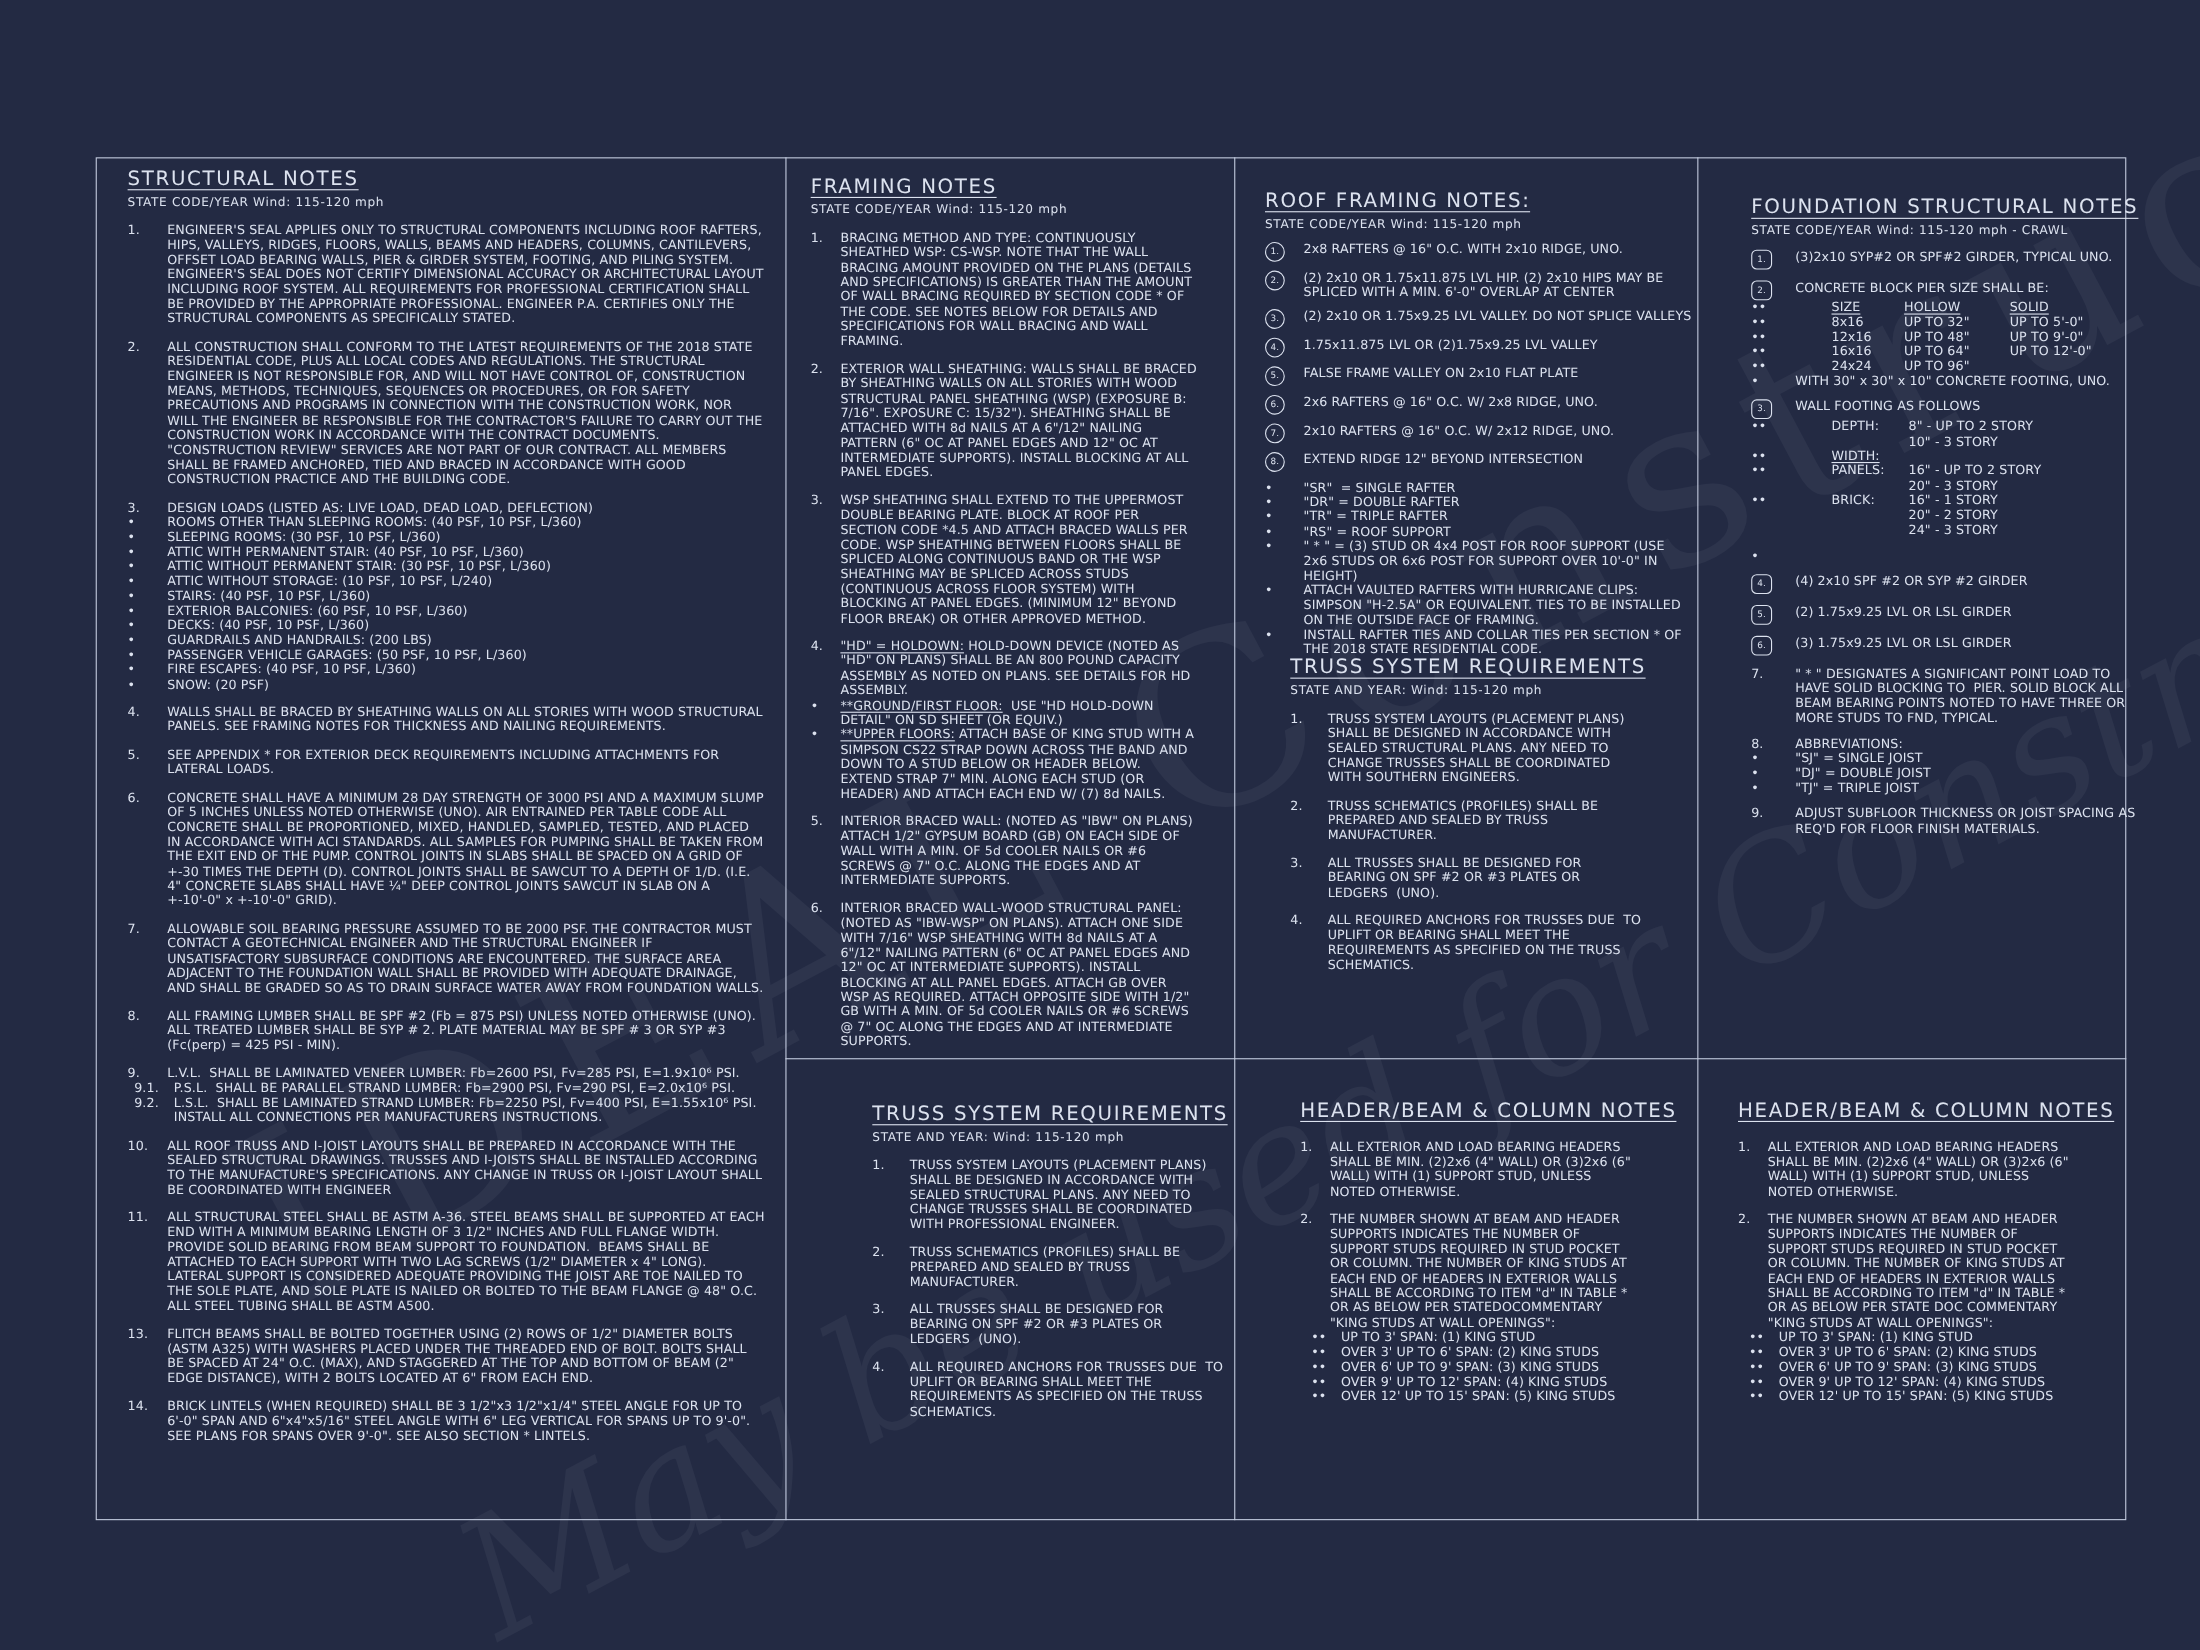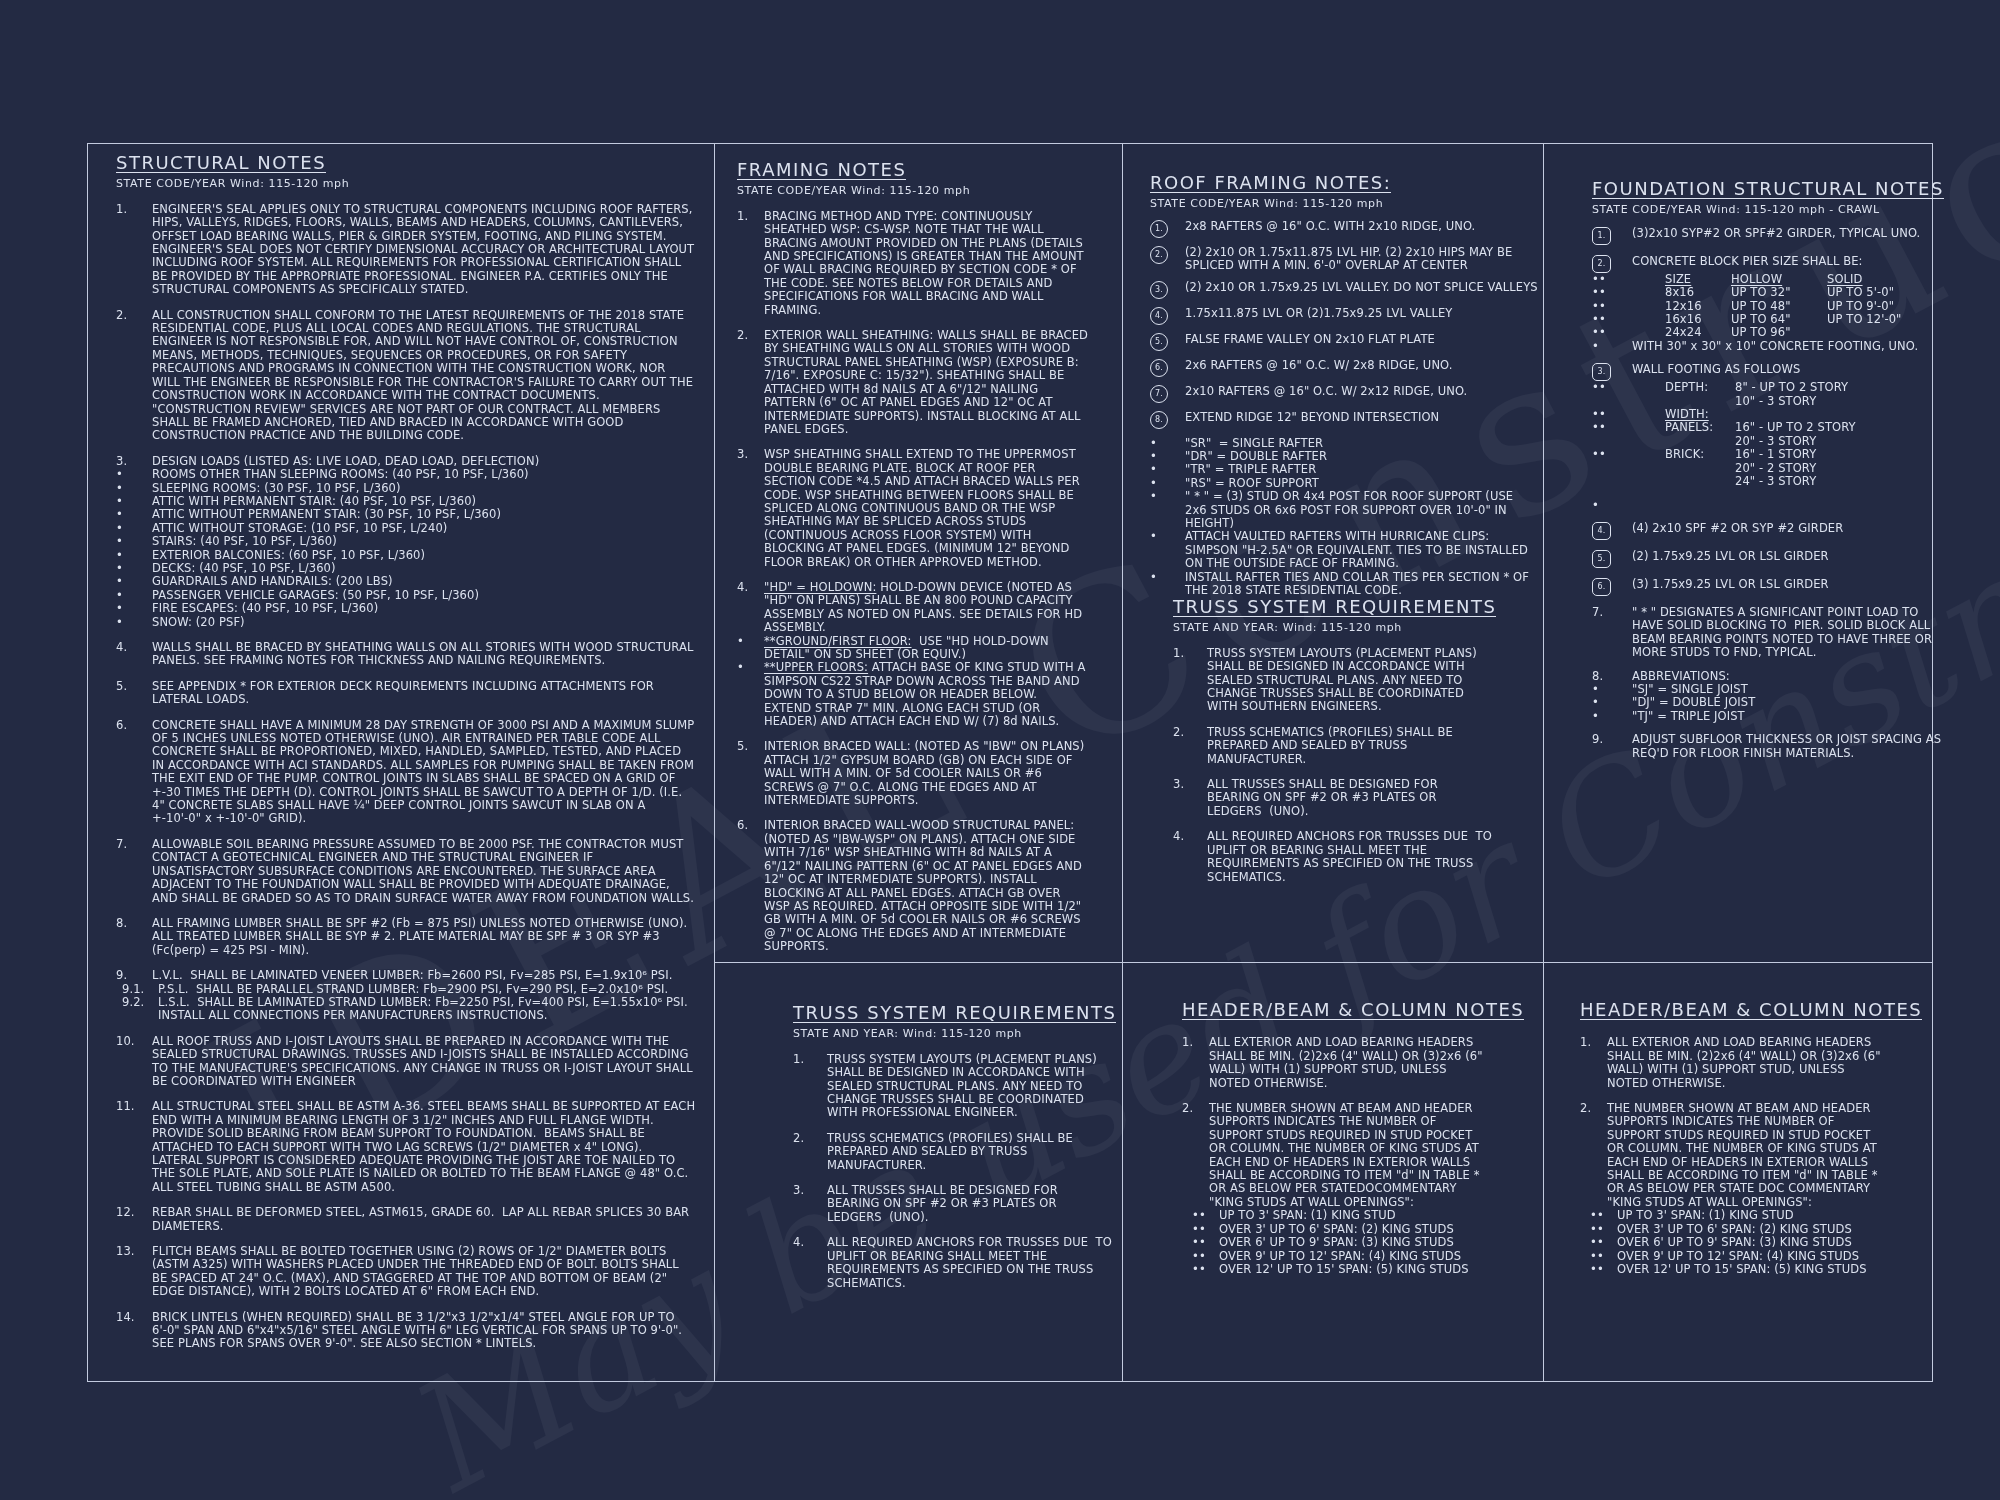--- a/index.html
+++ b/index.html
@@ -168,24 +168,20 @@
         </div>
         <div class="row gap">
           <span class="m">10.</span>
           <span class="t">ALL ROOF TRUSS AND I-JOIST LAYOUTS SHALL BE PREPARED IN ACCORDANCE WITH THE SEALED STRUCTURAL DRAWINGS. TRUSSES AND I-JOISTS SHALL BE INSTALLED ACCORDING TO THE MANUFACTURE'S SPECIFICATIONS. ANY CHANGE IN TRUSS OR I-JOIST LAYOUT SHALL BE COORDINATED WITH ENGINEER</span>
         </div>
         <div class="row gap">
           <span class="m">11.</span>
           <span class="t">ALL STRUCTURAL STEEL SHALL BE ASTM A-36. STEEL BEAMS SHALL BE SUPPORTED AT EACH END WITH A MINIMUM BEARING LENGTH OF 3 1/2" INCHES AND FULL FLANGE WIDTH. PROVIDE SOLID BEARING FROM BEAM SUPPORT TO FOUNDATION.  BEAMS SHALL BE ATTACHED TO EACH SUPPORT WITH TWO LAG SCREWS (1/2" DIAMETER x 4" LONG). LATERAL SUPPORT IS CONSIDERED ADEQUATE PROVIDING THE JOIST ARE TOE NAILED TO THE SOLE PLATE, AND SOLE PLATE IS NAILED OR BOLTED TO THE BEAM FLANGE @ 48" O.C. ALL STEEL TUBING SHALL BE ASTM A500.</span>
         </div>
         <div class="row gap">
-          <span class="m">12.</span>
-          <span class="t">REBAR SHALL BE DEFORMED STEEL, ASTM615, GRADE 60.  LAP ALL REBAR SPLICES 30 BAR DIAMETERS.</span>
-        </div>
-        <div class="row gap">
           <span class="m">13.</span>
           <span class="t">FLITCH BEAMS SHALL BE BOLTED TOGETHER USING (2) ROWS OF 1/2" DIAMETER BOLTS (ASTM A325) WITH WASHERS PLACED UNDER THE THREADED END OF BOLT. BOLTS SHALL BE SPACED AT 24" O.C. (MAX), AND STAGGERED AT THE TOP AND BOTTOM OF BEAM (2" EDGE DISTANCE), WITH 2 BOLTS LOCATED AT 6" FROM EACH END.</span>
         </div>
         <div class="row gap">
           <span class="m">14.</span>
           <span class="t">BRICK LINTELS (WHEN REQUIRED) SHALL BE 3 1/2"x3 1/2"x1/4" STEEL ANGLE FOR UP TO 6'-0" SPAN AND 6"x4"x5/16" STEEL ANGLE WITH 6" LEG VERTICAL FOR SPANS UP TO 9'-0". SEE PLANS FOR SPANS OVER 9'-0". SEE ALSO SECTION * LINTELS.</span>
         </div>
       </div>
   </section>
 

